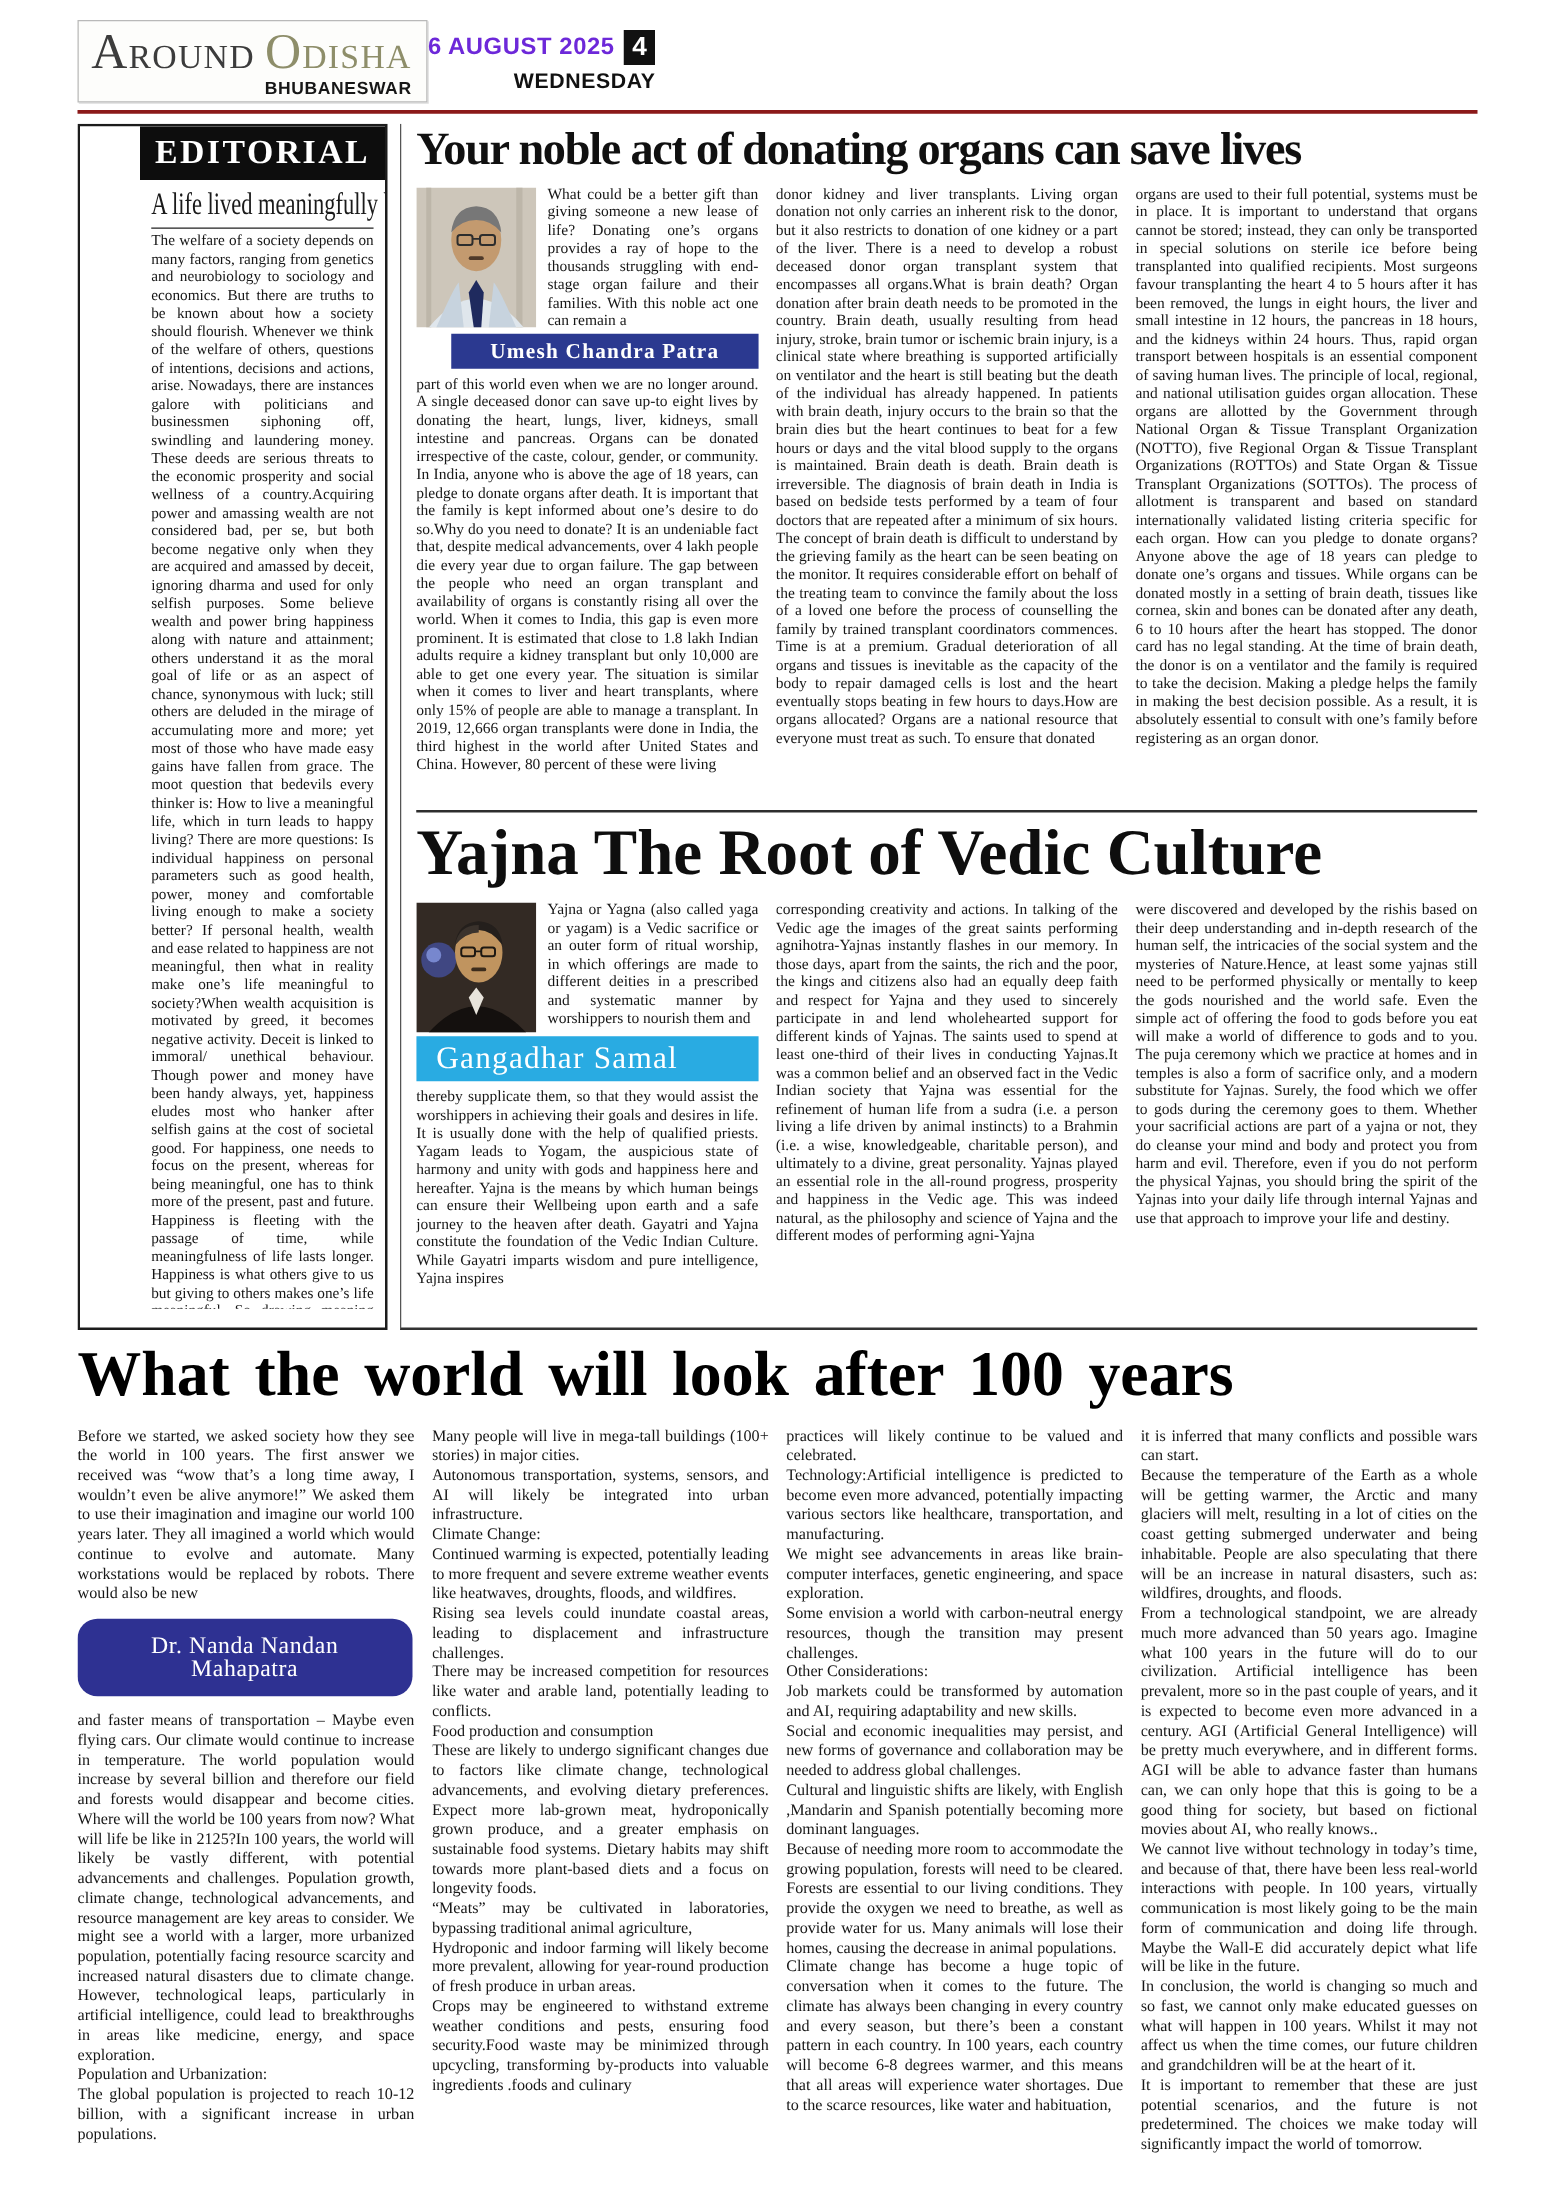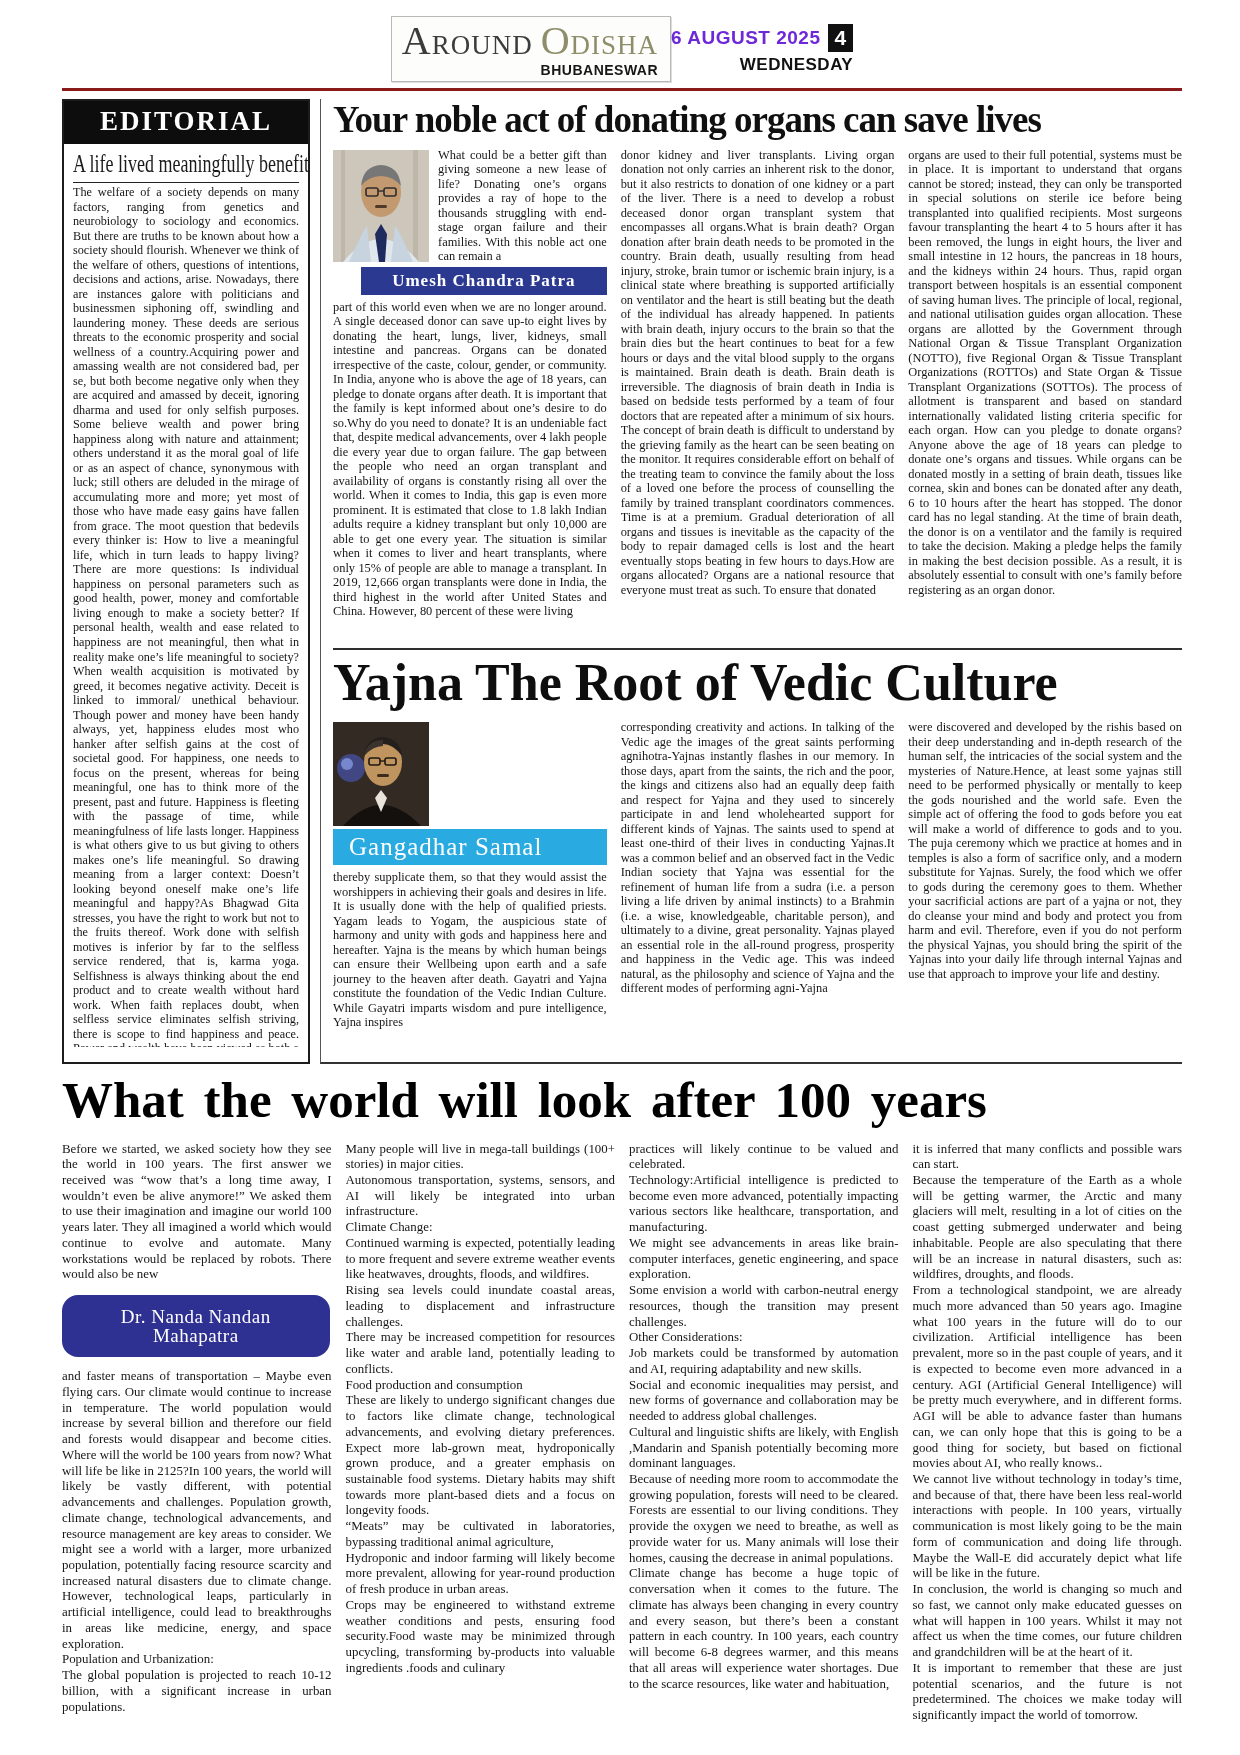--- a/index.html
+++ b/index.html
@@ -1,37 +1,37 @@
 <!DOCTYPE html>
 <html><head>
 <meta charset="utf-8">
 <style>
   html,body{margin:0;padding:0;background:#ffffff;}
   body{width:1240px;min-height:1755px;font-family:"Liberation Serif",serif;color:#141414;position:relative;}
   .page{box-sizing:border-box;width:1240px;min-height:1755px;padding:16px 58px 18px 62px;}
 
   
-  .masthead{display:flex;justify-content:center;align-items:flex-start;height:66px;}
+  .masthead{display:flex;justify-content:flex-start;align-items:flex-start;height:66px;}
   .logo-box{border:1px solid #b9b9b9;background:#fdfdfb;padding:4px 12px 3px 10px;box-shadow:1px 1px 0 #ddd;}
   .brand-line{white-space:nowrap;line-height:1;}
   .brand{display:inline-block;text-transform:uppercase;font-family:"Liberation Serif",serif;letter-spacing:1px;font-size:27px;}
   .brand::first-letter{font-size:40px;}
   .brand-around{color:#3c3c3c;}
   .brand-odisha{color:#8e8e6a;margin-left:8px;}
   .brand-city{display:block;text-align:right;font-family:"Liberation Sans",sans-serif;font-weight:bold;font-size:14px;color:#171717;margin-top:1px;letter-spacing:.5px;}
   .date-block{text-align:right;font-family:"Liberation Sans",sans-serif;margin-top:8px;}
   .date-row{display:flex;align-items:center;justify-content:flex-end;gap:7px;}
   .date-text{font-weight:bold;font-size:19px;letter-spacing:.5px;color:#6d28d9;}
   .page-badge{display:inline-block;background:#111;color:#fff;font-weight:bold;font-size:21px;padding:3px 7px 4px;line-height:1;}
   .day-text{font-weight:bold;font-size:17px;letter-spacing:.5px;color:#111;margin-top:3px;}
   .red-rule{border:none;border-top:3px solid #8b1a1a;margin:6px 0 8px 0;}
 
   
   .top-section{display:flex;gap:10px;height:965px;overflow:hidden;}
-  .editorial{width:248px;flex:0 0 248px;border:2px solid #1c1c1c;box-sizing:border-box;background:#fff;overflow:hidden;}
+  .editorial{width:248px;flex:0 0 248px;border:2px solid #1c1c1c;box-sizing:border-box;background:#fff;overflow:hidden;padding-left:48px;}
   .editorial-banner{background:#0d0d0d;color:#fff;text-align:center;font-weight:bold;font-size:27px;letter-spacing:2px;padding:5px 0 7px;font-family:"Liberation Serif",serif;}
   .editorial-inner{padding:6px 9px 8px;}
   .editorial-headline{display:inline-block;white-space:nowrap;font-size:25px;transform:scaleX(.72);transform-origin:0 60%;width:139%;border-bottom:1px solid #222;padding-bottom:4px;margin-bottom:2px;color:#1a1a1a;}
   .editorial-body{text-align:justify;font-size:12.2px;line-height:1.19;overflow:hidden;height:862px;color:#151515;}
 
   .articles{flex:1;border-left:1.5px solid #555;border-bottom:2.5px solid #333;padding-left:12px;box-sizing:border-box;overflow:hidden;}
   .a-title{font-size:37px;letter-spacing:-1px;white-space:nowrap;color:#101010;line-height:1.05;margin:2px 0 8px;}
   .cols{display:flex;gap:14px;}
   .col{flex:1;text-align:justify;font-size:12.4px;line-height:1.17;overflow:hidden;color:#161616;}
   .a1 .col{height:492px;}
@@ -129,20 +129,21 @@
                 <polygon points="48,68 42,76 48,90 54,76" fill="#e8e4dc"></polygon>
                 <ellipse cx="50" cy="40" rx="19" ry="24" fill="#c0945f"></ellipse>
                 <path d="M31 34 Q33 16 50 15 Q67 16 69 34 Q60 22 50 22 Q40 22 31 34 Z" fill="#241f1c"></path>
                 <path d="M31 34 Q40 24 50 24 L50 18 Q34 18 31 34 Z" fill="#3a322c"></path>
                 <rect x="36" y="36" width="11" height="7" rx="2" fill="none" stroke="#1d1812" stroke-width="1.6"></rect>
                 <rect x="52" y="36" width="11" height="7" rx="2" fill="none" stroke="#1d1812" stroke-width="1.6"></rect>
                 <line x1="47" y1="39" x2="52" y2="39" stroke="#1d1812" stroke-width="1.4"></line>
                 <rect x="44" y="52" width="12" height="3" rx="1.5" fill="#3c2c1c"></rect>
               </svg>
             </span>
+            <span>Yajna or Yagna (also called yaga or yagam) is a Vedic sacrifice or an outer form of ritual worship, in which offerings are made to different deities in a prescribed and systematic manner by worshippers to nourish them and</span>
             <div class="author-banner banner-cyan">Gangadhar Samal</div>
             <span>thereby supplicate them, so that they would assist the worshippers in achieving their goals and desires in life. It is usually done with the help of qualified priests. Yagam leads to Yogam, the auspicious state of harmony and unity with gods and happiness here and hereafter. Yajna is the means by which human beings can ensure their Wellbeing upon earth and a safe journey to the heaven after death. Gayatri and Yajna constitute the foundation of the Vedic Indian Culture. While Gayatri imparts wisdom and pure intelligence, Yajna inspires</span>
           </div>
           <div class="col">corresponding creativity and actions. In talking of the Vedic age the images of the great saints performing agnihotra-Yajnas instantly flashes in our memory. In those days, apart from the saints, the rich and the poor, the kings and citizens also had an equally deep faith and respect for Yajna and they used to sincerely participate in and lend wholehearted support for different kinds of Yajnas. The saints used to spend at least one-third of their lives in conducting Yajnas.It was a common belief and an observed fact in the Vedic Indian society that Yajna was essential for the refinement of human life from a sudra (i.e. a person living a life driven by animal instincts) to a Brahmin (i.e. a wise, knowledgeable, charitable person), and ultimately to a divine, great personality. Yajnas played an essential role in the all-round progress, prosperity and happiness in the Vedic age. This was indeed natural, as the philosophy and science of Yajna and the different modes of performing agni-Yajna</div>
           <div class="col">were discovered and developed by the rishis based on their deep understanding and in-depth research of the human self, the intricacies of the social system and the mysteries of Nature.Hence, at least some yajnas still need to be performed physically or mentally to keep the gods nourished and the world safe. Even the simple act of offering the food to gods before you eat will make a world of difference to gods and to you. The puja ceremony which we practice at homes and in temples is also a form of sacrifice only, and a modern substitute for Yajnas. Surely, the food which we offer to gods during the ceremony goes to them. Whether your sacrificial actions are part of a yajna or not, they do cleanse your mind and body and protect you from harm and evil. Therefore, even if you do not perform the physical Yajnas, you should bring the spirit of the Yajnas into your daily life through internal Yajnas and use that approach to improve your life and destiny.</div>
         </div>
       </section>
 
     </div>
   </div>

